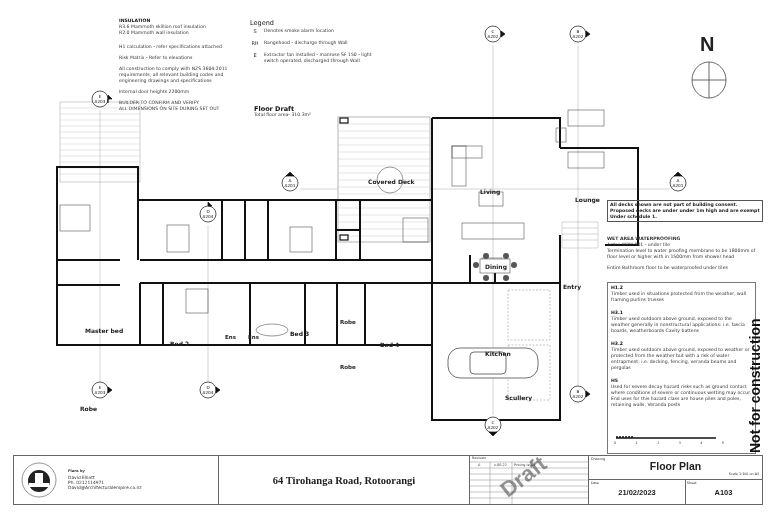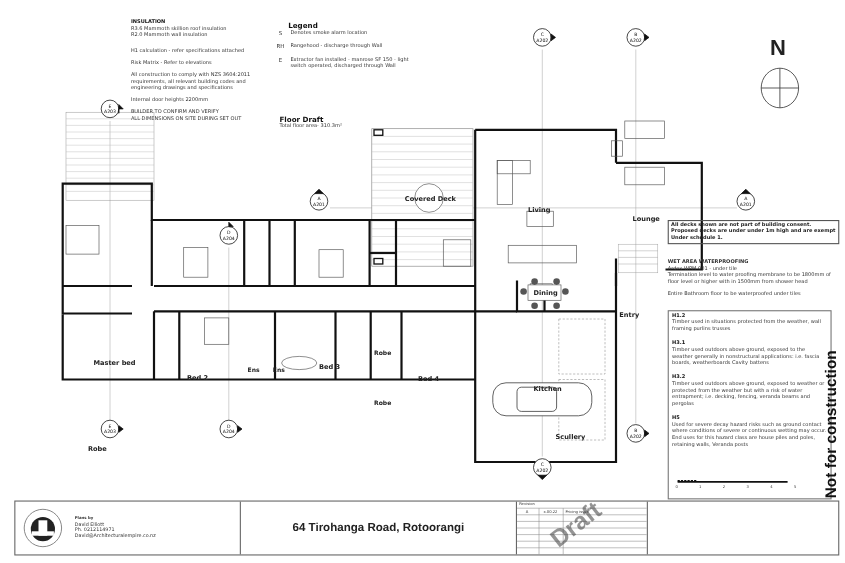--- a/index.html
+++ b/index.html
@@ -3,35 +3,35 @@
 <meta charset="utf-8">
 <style>
   html,body{margin:0;padding:0;background:#fff;}
   body{width:768px;height:512px;position:relative;overflow:hidden;font-family:"DejaVu Sans",sans-serif;color:#222;}
   .abs{position:absolute;}
   .note{font-size:4.6px;line-height:6px;color:#333;}
   .note b{font-weight:bold;color:#111;}
   .notes-block{left:119px;top:18px;width:125px;}
   .notes-block p{margin:0 0 5px 0;}
   .legend{left:250px;top:20px;width:130px;}
-  .legend .title{font-size:6.5px;font-weight:bold;color:#111;margin-bottom:2px;margin-left:12px;}
+  .legend .title{font-size:6.5px;font-weight:normal;color:#111;margin-bottom:2px;}
   .legend .row{display:flex;gap:4px;margin-bottom:6px;}
   .legend .sym{width:10px;font-size:5px;text-align:center;}
   .floor-area{left:254px;top:106px;width:120px;}
   .floor-area .title{font-size:6.5px;font-weight:bold;color:#111;}
   .north{left:700px;top:33px;font-size:20px;font-weight:bold;font-family:"Liberation Sans",sans-serif;}
   .consent-box{left:607px;top:200px;width:150px;border:0.8px solid #555;padding:1px 2px;font-size:4.6px;line-height:6px;font-weight:bold;}
   .waterproof{left:607px;top:236px;width:150px;}
   .timber-box{left:607px;top:282px;width:149px;height:172px;border:0.8px solid #777;padding:2px 3px;box-sizing:border-box;}
   .timber-box p{margin:0 0 7px 0;}
   .nfc{left:700px;top:410px;transform:rotate(-90deg);transform-origin:left top;font-size:14px;font-weight:bold;font-family:"Liberation Sans",sans-serif;white-space:nowrap;color:#111;}
   .titleblock{left:13px;top:455px;width:748px;height:48px;border:0.8px solid #666;display:flex;}
   .tb-cell{border-right:0.8px solid #666;position:relative;}
   .tb-logo{width:198px;display:flex;align-items:center;gap:10px;padding-left:6px;}
-  .tb-address{width:250px;display:flex;align-items:center;justify-content:center;font-size:10.5px;font-weight:bold;font-family:Liberation Sans, sans-serif;}
+  .tb-address{width:250px;display:flex;align-items:center;justify-content:center;font-size:10.5px;font-weight:bold;font-family:Liberation Serif, serif;}
   .tb-rev{width:118px;}
   .tb-right{flex:1;border-right:none;}
   .tiny{font-size:3.4px;color:#333;}
   .small{font-size:4.4px;color:#333;line-height:5.4px;}
   .rev-grid{position:absolute;left:0;top:0;width:100%;height:100%;}
   .draft{position:absolute;left:28px;top:8px;font-size:22px;font-weight:bold;color:rgba(60,60,60,0.55);transform:rotate(-38deg);font-family:"Liberation Sans",sans-serif;}
   .fp-title{position:absolute;left:0;right:0;top:4px;text-align:center;font-size:10.5px;font-weight:bold;font-family:"Liberation Sans",sans-serif;}
   .scale-txt{position:absolute;right:3px;top:16px;font-size:3.3px;}
   .tb-date{position:absolute;left:0;width:96px;top:23px;bottom:0;border-top:0.8px solid #666;border-right:0.8px solid #666;}
   .tb-sheet{position:absolute;left:96px;right:0;top:23px;bottom:0;border-top:0.8px solid #666;}
@@ -357,13 +357,26 @@
         <line x1="20" y1="6" x2="20" y2="48"></line>
           <line x1="42" y1="6" x2="42" y2="48"></line>
       </g>
     </svg>
     <span class="abs tiny" style="left:2px;top:0">Revision</span>
     <span class="abs tiny" style="left:8px;top:7px">A</span>
     <span class="abs tiny" style="left:24px;top:7px">x.00.22</span>
     <span class="abs tiny" style="left:44px;top:7px">Pricing issue</span>
     <span class="draft">Draft</span>
   </div>
+  <div class="tb-cell tb-right">
+    <span class="abs tiny" style="left:2px;top:1px">Drawing</span>
+    <div class="fp-title">Floor Plan</div>
+    <span class="scale-txt">Scale 1:100 on A3</span>
+    <div class="tb-date">
+      <span class="tb-lbl">Date</span>
+      <div class="tb-val">21/02/2023</div>
+    </div>
+    <div class="tb-sheet">
+      <span class="tb-lbl">Sheet</span>
+      <div class="tb-val">A103</div>
+    </div>
+  </div>
 </div>
 
 </body></html>

